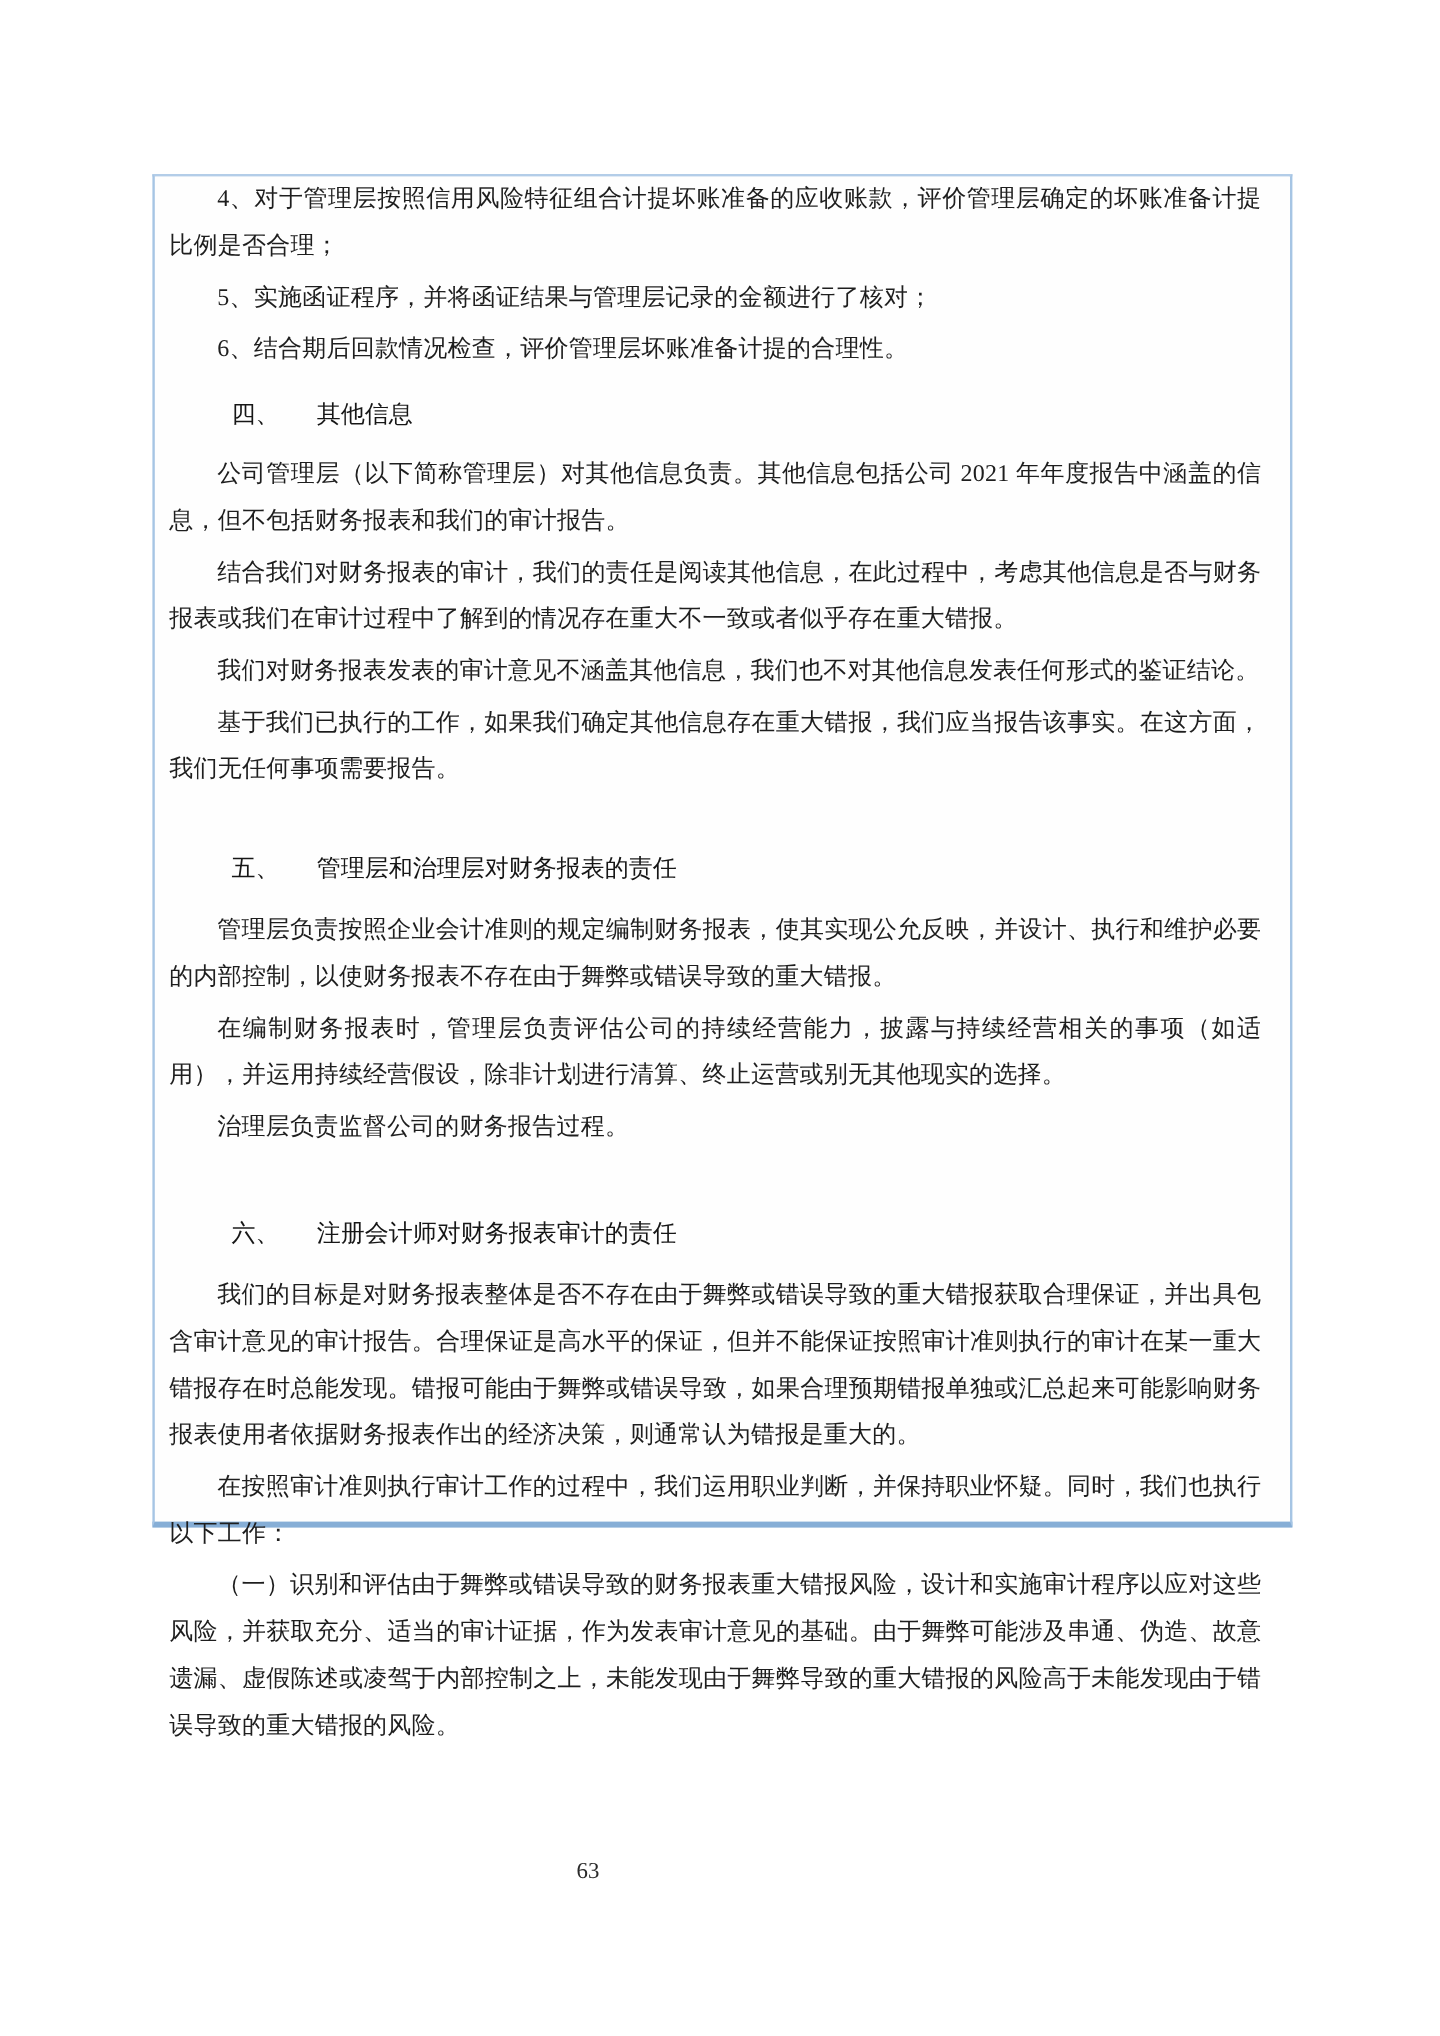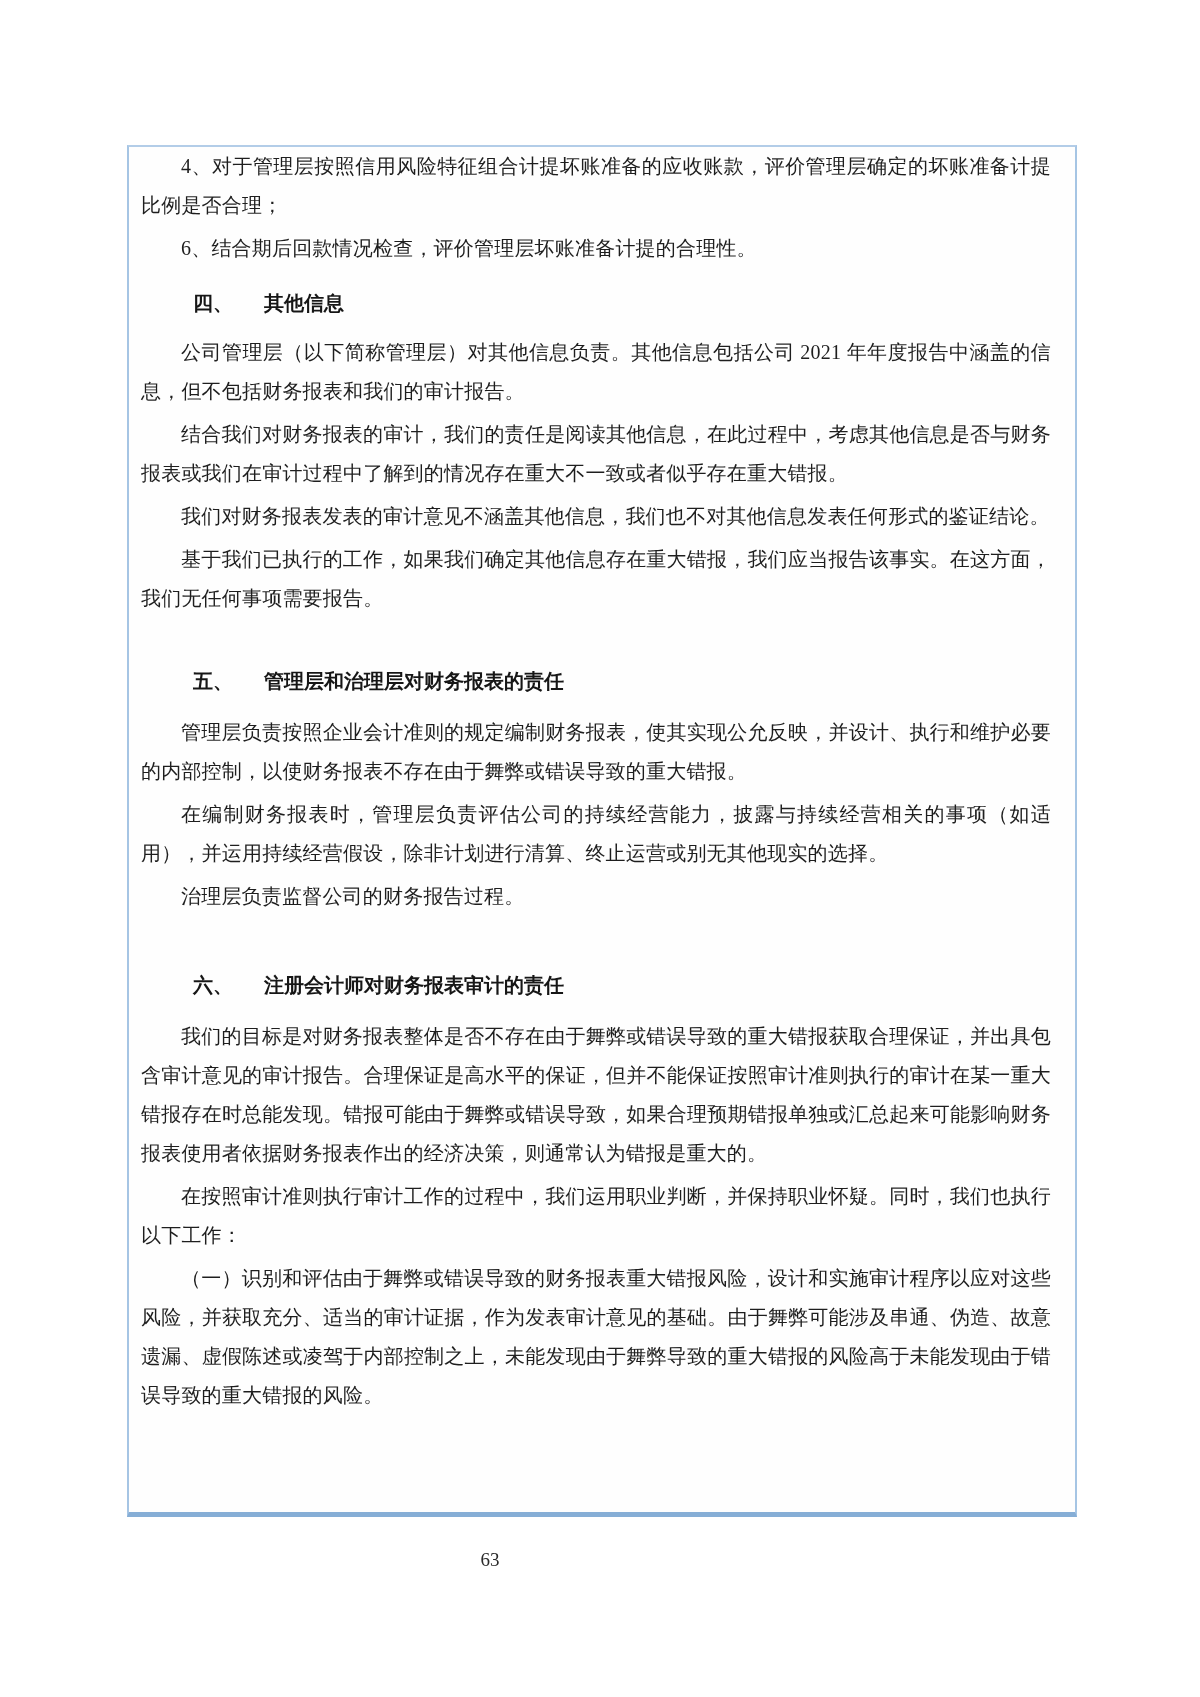--- a/index.html
+++ b/index.html
@@ -14,39 +14,39 @@
     background: #ffffff;
     font-family: "Liberation Serif", "DejaVu Serif", serif;
     color: #1e1e1e;
     overflow: hidden;
   }
   .doc-box {
     position: absolute;
     left: 127px;
     top: 145px;
     width: 950px;
-    height: 1372px;
+    height: 1128px;
     box-sizing: border-box;
     border: 2px solid #a6c5e4;
     border-top-color: #b3cde8;
     border-bottom: 5px solid #86aed6;
     padding: 0 24px 0 12px;
     background: #fefefe;
   }
   .para {
     margin: 0 0 4px 0;
     font-size: 20px;
     line-height: 39px;
     text-align: justify;
     text-indent: 2em;
     letter-spacing: 0.2px;
   }
   .heading {
     font-family: "Liberation Sans", "DejaVu Sans", sans-serif;
-    font-weight: bold;
+    font-weight: normal;
     font-size: 20px;
     line-height: 39px;
     padding-left: 52px;
     margin: 0;
     color: #161616;
   }
   .heading .h-title {
     margin-left: 31px;
   }
   .mt-s { margin-top: 16px; margin-bottom: 10px; }
@@ -63,20 +63,21 @@
     font-family: "Liberation Serif", "DejaVu Serif", serif;
   }
 </style>
 </head>
 <body>
 
 <div class="page">
   <div class="doc-box">
 
     <p class="para">4、对于管理层按照信用风险特征组合计提坏账准备的应收账款，评价管理层确定的坏账准备计提比例是否合理；</p>
+    <p class="para">5、实施函证程序，并将函证结果与管理层记录的金额进行了核对；</p>
     <p class="para">6、结合期后回款情况检查，评价管理层坏账准备计提的合理性。</p>
 
     <h2 class="heading mt-s">
       <span class="h-num">四、</span><span class="h-title">其他信息</span>
     </h2>
     <p class="para">公司管理层（以下简称管理层）对其他信息负责。其他信息包括公司 2021 年年度报告中涵盖的信息，但不包括财务报表和我们的审计报告。</p>
     <p class="para">结合我们对财务报表的审计，我们的责任是阅读其他信息，在此过程中，考虑其他信息是否与财务报表或我们在审计过程中了解到的情况存在重大不一致或者似乎存在重大错报。</p>
     <p class="para">我们对财务报表发表的审计意见不涵盖其他信息，我们也不对其他信息发表任何形式的鉴证结论。</p>
     <p class="para">基于我们已执行的工作，如果我们确定其他信息存在重大错报，我们应当报告该事实。在这方面，我们无任何事项需要报告。</p>
 

